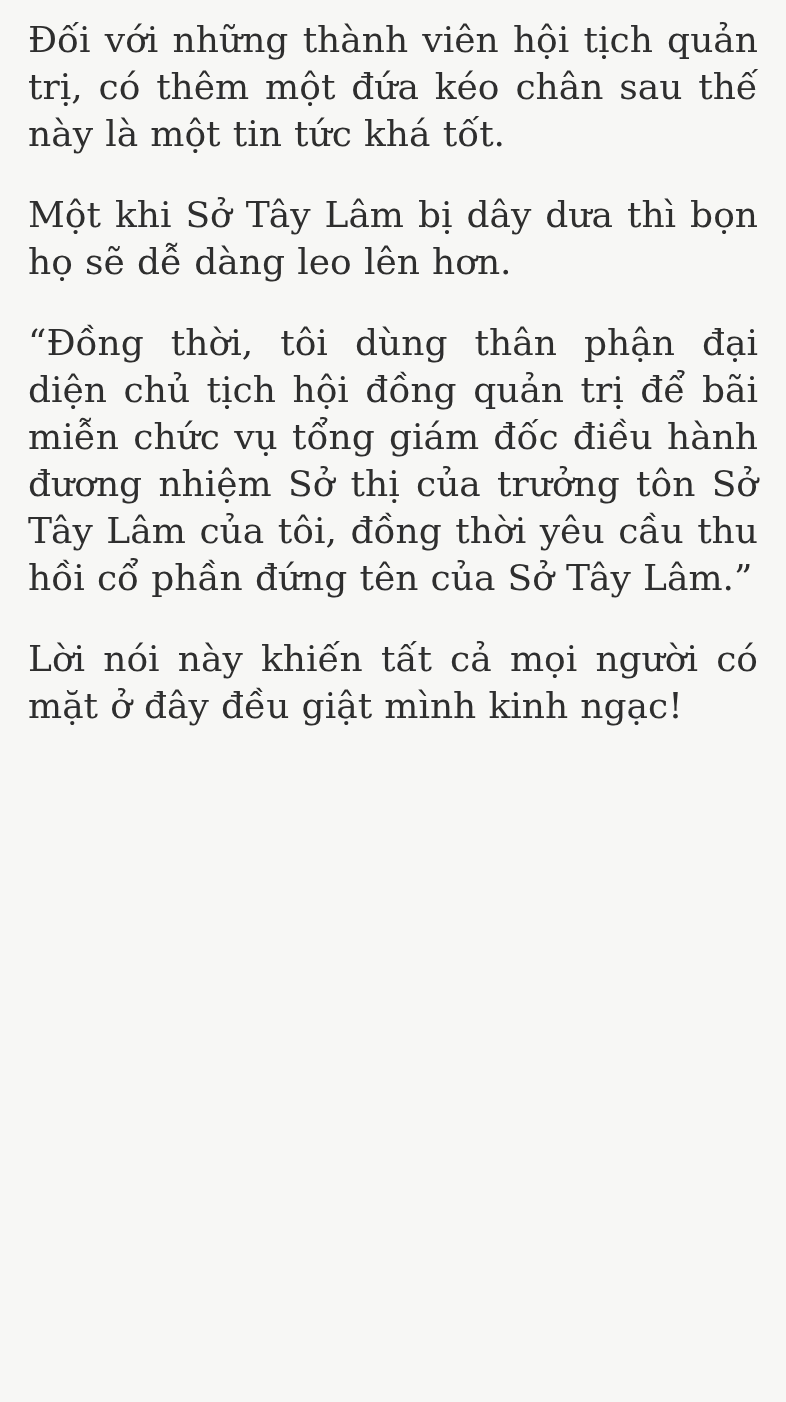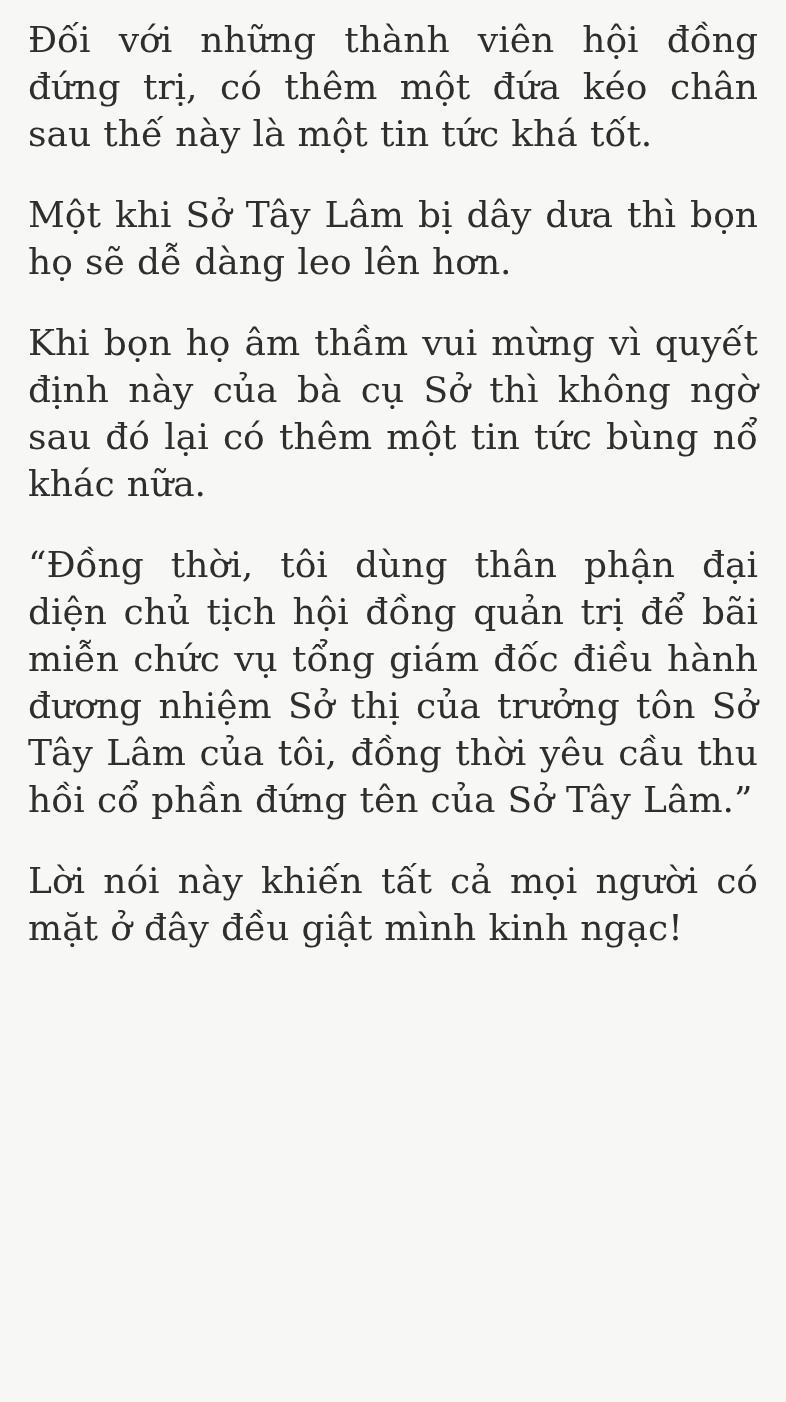--- a/index.html
+++ b/index.html
@@ -29,19 +29,18 @@
     text-align: justify;
     text-justify: inter-word;
     word-spacing: 0.02em;
     -webkit-font-smoothing: antialiased;
   }
 </style>
 </head>
 <body>
 
 <div class="reader-page">
-  <p>Đối với những thành viên hội đồng đứng trị, có thêm một đứa kéo chân sau thế này là một tin tức khá tốt.</p>
+  <p>Đối với những thành viên hội tịch quản trị, có thêm một đứa kéo chân sau thế này là một tin tức khá tốt.</p>
   <p>Một khi Sở Tây Lâm bị dây dưa thì bọn họ sẽ dễ dàng leo lên hơn.</p>
-  <p>Khi bọn họ âm thầm vui mừng vì quyết định này của bà cụ Sở thì không ngờ sau đó lại có thêm một tin tức bùng nổ khác nữa.</p>
   <p>“Đồng thời, tôi dùng thân phận đại diện chủ tịch hội đồng quản trị để bãi miễn chức vụ tổng giám đốc điều hành đương nhiệm Sở thị của trưởng tôn Sở Tây Lâm của tôi, đồng thời yêu cầu thu hồi cổ phần đứng tên của Sở Tây Lâm.”</p>
   <p>Lời nói này khiến tất cả mọi người có mặt ở đây đều giật mình kinh ngạc!</p>
 
 </div>
 
 </body></html>

